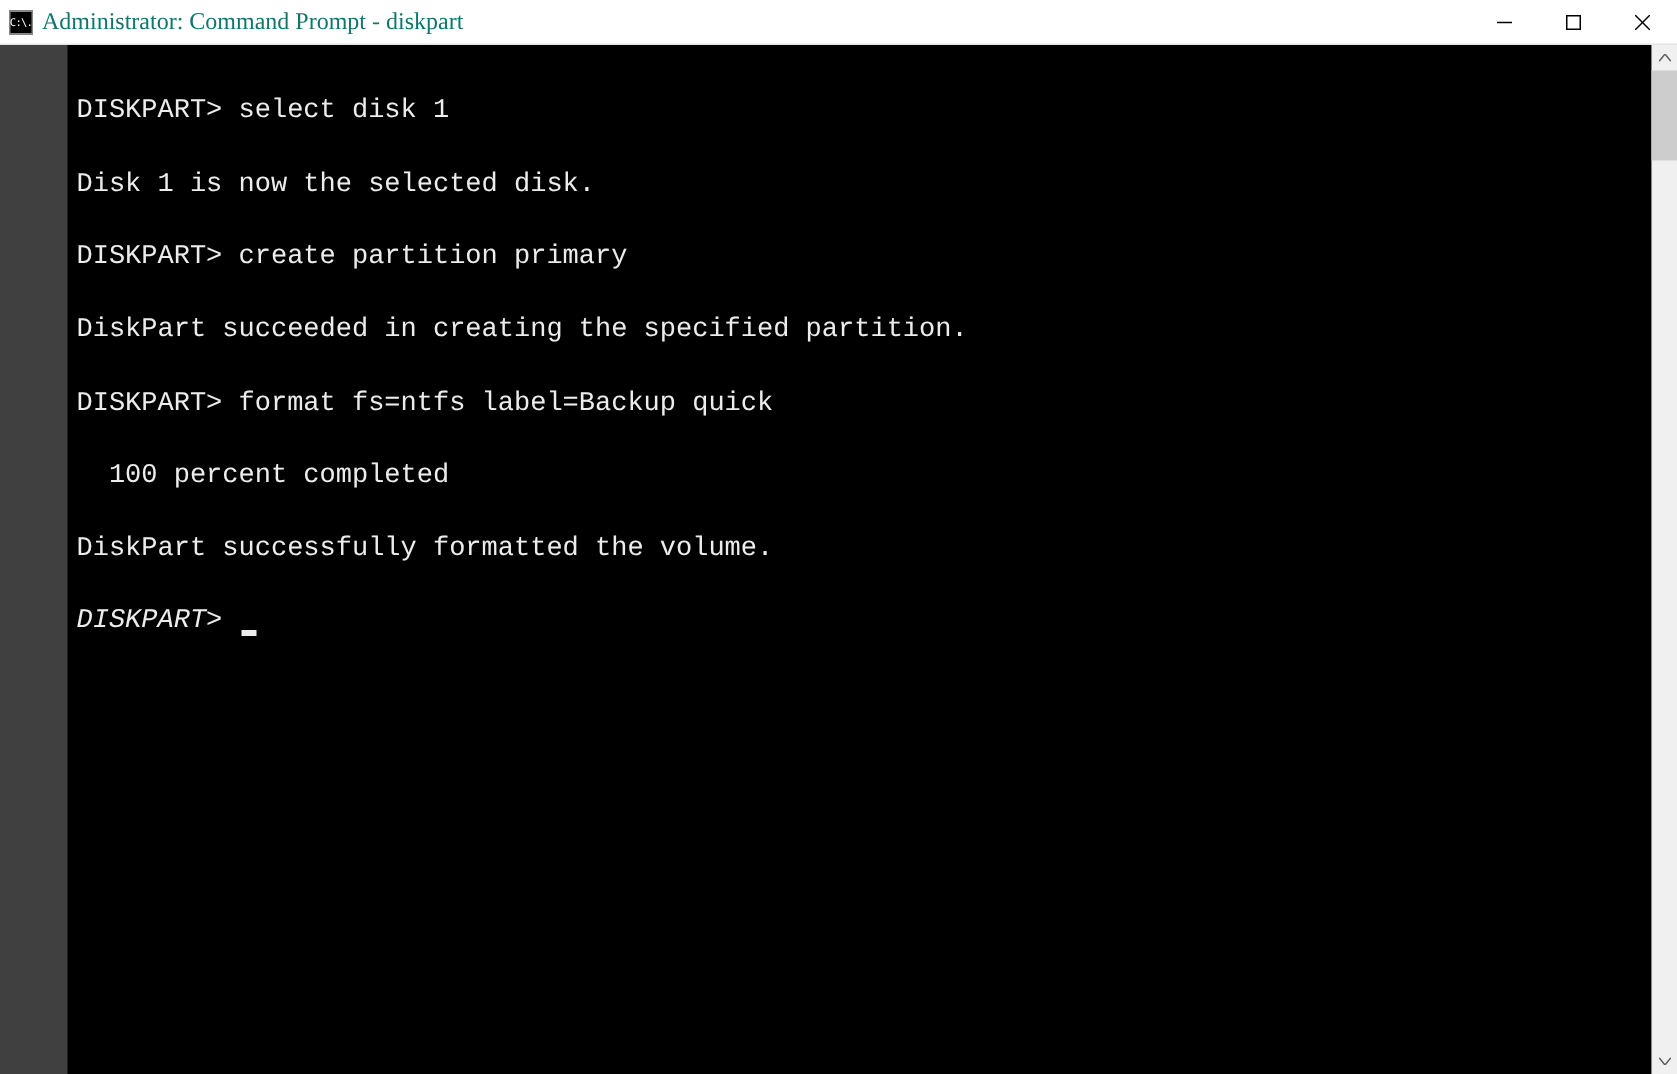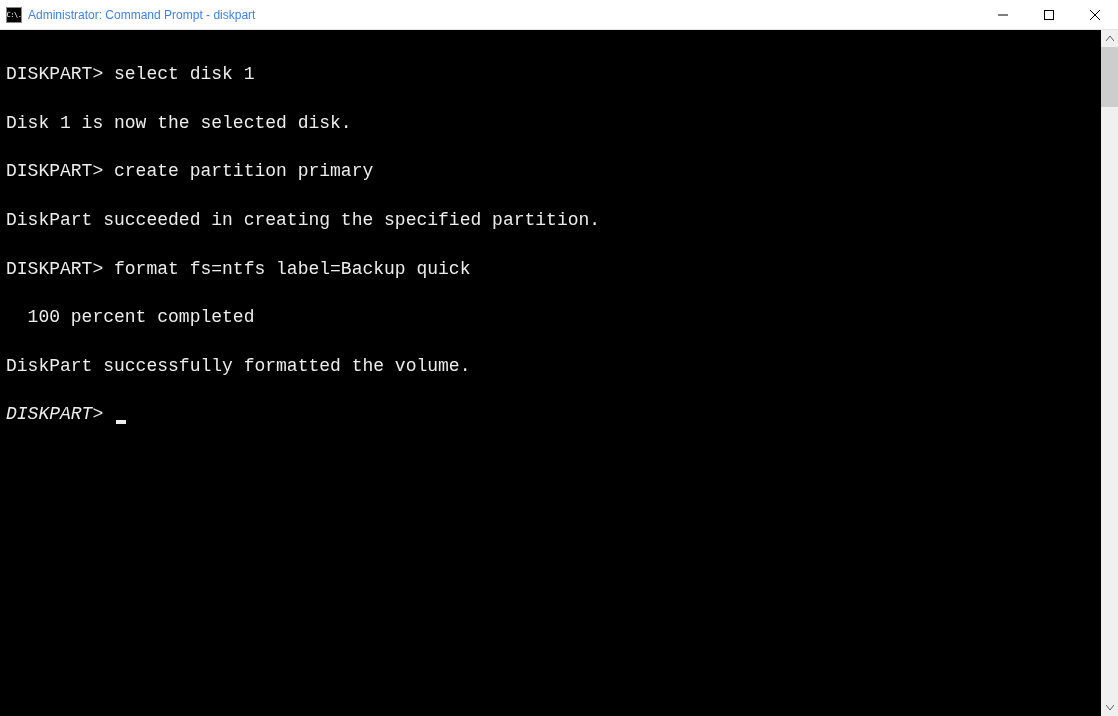--- a/index.html
+++ b/index.html
@@ -36,22 +36,23 @@
       color: #ffffff;
       font-size: 7px;
       font-family: "Consolas", monospace;
       display: flex;
       align-items: center;
       justify-content: center;
       letter-spacing: -0.5px;
       border: 1px solid #888;
     }
     .title-text {
-      font-size: 12px;
-      color: #3b82f6;
+      font-size: 16px;
+      color: #0f766e;
+      font-family: Liberation Serif, serif;
     }
     .titlebar-right {
       display: flex;
       height: 100%;
     }
     .win-btn {
       width: 46px;
       height: 100%;
       display: flex;
       align-items: center;
@@ -60,21 +61,22 @@
     }
     .win-btn svg {
       width: 10px;
       height: 10px;
       display: block;
     }
     .terminal-wrap {
       position: relative;
       width: 100%;
       height: calc(100% - 30px);
-      background: #e5e5e5;
+      background: #404040;
+      padding-left: 45px;
     }
     .terminal {
       width: calc(100% - 17px);
       height: 100%;
       background: #000000;
       color: #ececec;
       font-family: Consolas, "Courier New", monospace;
       font-size: 18px;
       line-height: 1.35;
       padding: 8px 0 0 6px;

